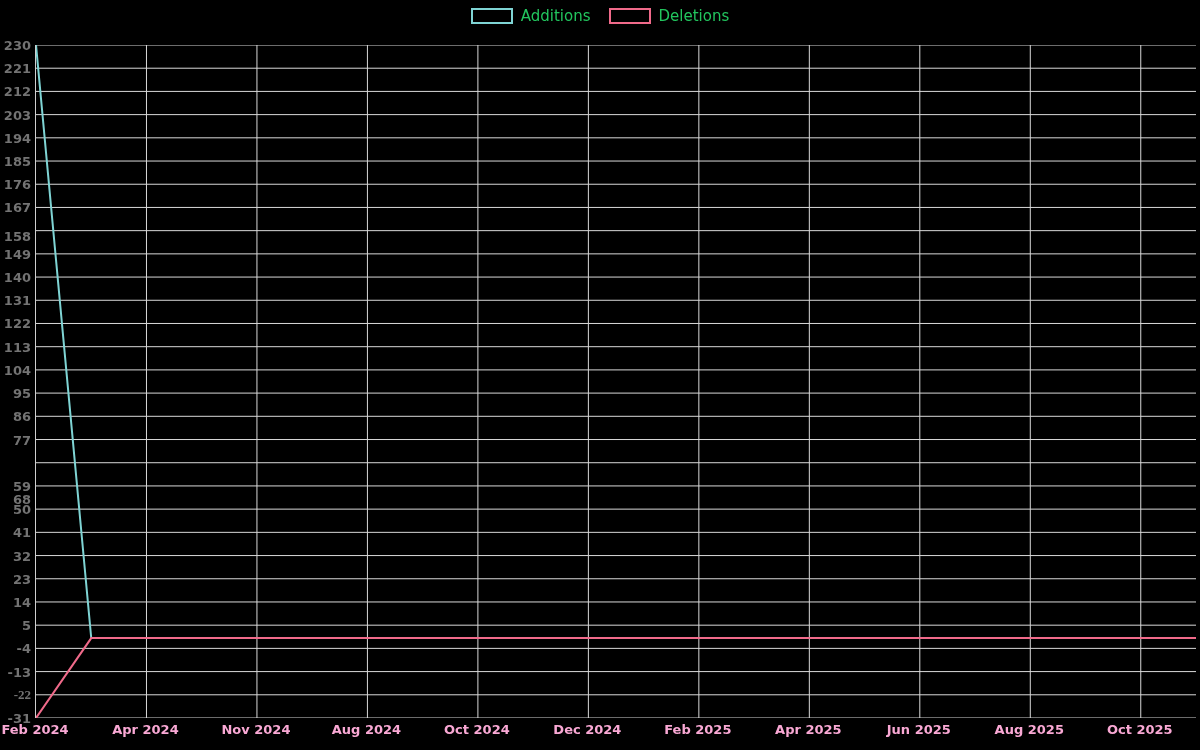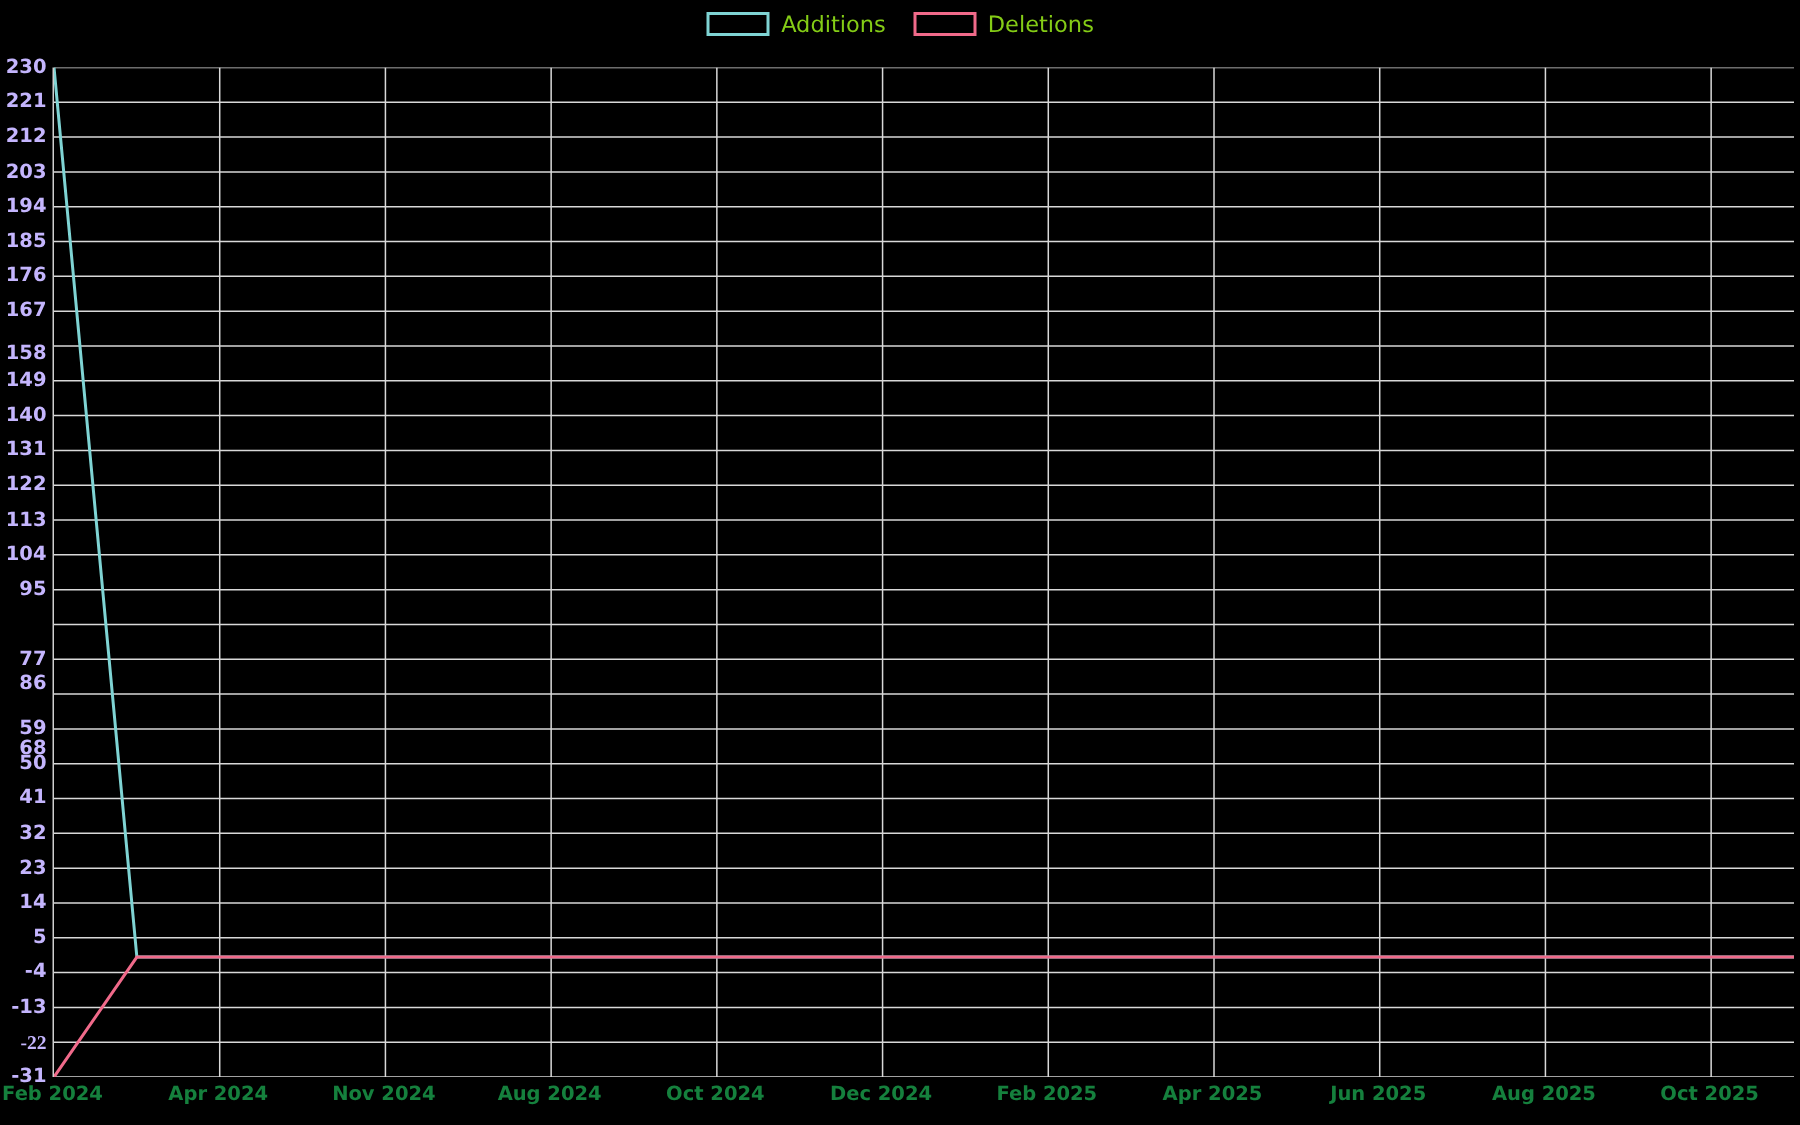--- a/index.html
+++ b/index.html
@@ -41,21 +41,21 @@
     width: 42px;
     height: 16px;
     border: 2px solid #7fd4d4;
     background: transparent;
     box-sizing: border-box;
   }
   .legend-swatch.deletions {
     border-color: #f06a8a;
   }
   .legend-label {
-    color: #84cc16;
+    color: #22c55e;
     font-size: 15px;
     line-height: 16px;
     white-space: nowrap;
   }
 
   
   .plot-area {
     position: absolute;
     left: 35px;
     top: 45px;
@@ -75,38 +75,38 @@
     position: absolute;
     left: 0;
     top: 45px;
     width: 33px;
     height: 673px;
   }
   .y-tick {
     position: absolute;
     right: 2px;
     transform: translateY(-50%);
-    color: #c4b5fd;
+    color: #737373;
     font-size: 13px;
     font-weight: bold;
     white-space: nowrap;
     text-align: right;
   }
   .x-labels {
     position: absolute;
     left: 35px;
     top: 722px;
     width: 1165px;
     height: 24px;
   }
   .x-tick {
     position: absolute;
     top: 0;
     transform: translateX(-50%);
-    color: #15803d;
+    color: #f9a8d4;
     font-size: 13px;
     font-weight: bold;
     white-space: nowrap;
   }
 </style>
 </head>
 <body>
 
 <div id="chart-root">
 
@@ -131,21 +131,21 @@
       <div class="y-tick" style="top: 139.241px;">176</div>
       <div class="y-tick" style="top: 162.448px;">167</div>
       <div class="y-tick" style="top: 191px;">158</div>
       <div class="y-tick" style="top: 208.862px;">149</div>
       <div class="y-tick" style="top: 232.069px;">140</div>
       <div class="y-tick" style="top: 255.276px;">131</div>
       <div class="y-tick" style="top: 278.483px;">122</div>
       <div class="y-tick" style="top: 301.69px;">113</div>
       <div class="y-tick" style="top: 324.897px;">104</div>
       <div class="y-tick" style="top: 348.103px;">95</div>
-      <div class="y-tick" style="top: 371.31px; margin-top: 40px;">86</div>
+      <div class="y-tick" style="top: 371.31px;">86</div>
       <div class="y-tick" style="top: 394.517px;">77</div>
       <div class="y-tick" style="top: 417.724px; margin-top: 36px;">68</div>
       <div class="y-tick" style="top: 440.931px;">59</div>
       <div class="y-tick" style="top: 464.138px;">50</div>
       <div class="y-tick" style="top: 487.345px;">41</div>
       <div class="y-tick" style="top: 510.552px;">32</div>
       <div class="y-tick" style="top: 533.759px;">23</div>
       <div class="y-tick" style="top: 556.966px;">14</div>
       <div class="y-tick" style="top: 580.172px;">5</div>
       <div class="y-tick" style="top: 603.379px;">-4</div>

